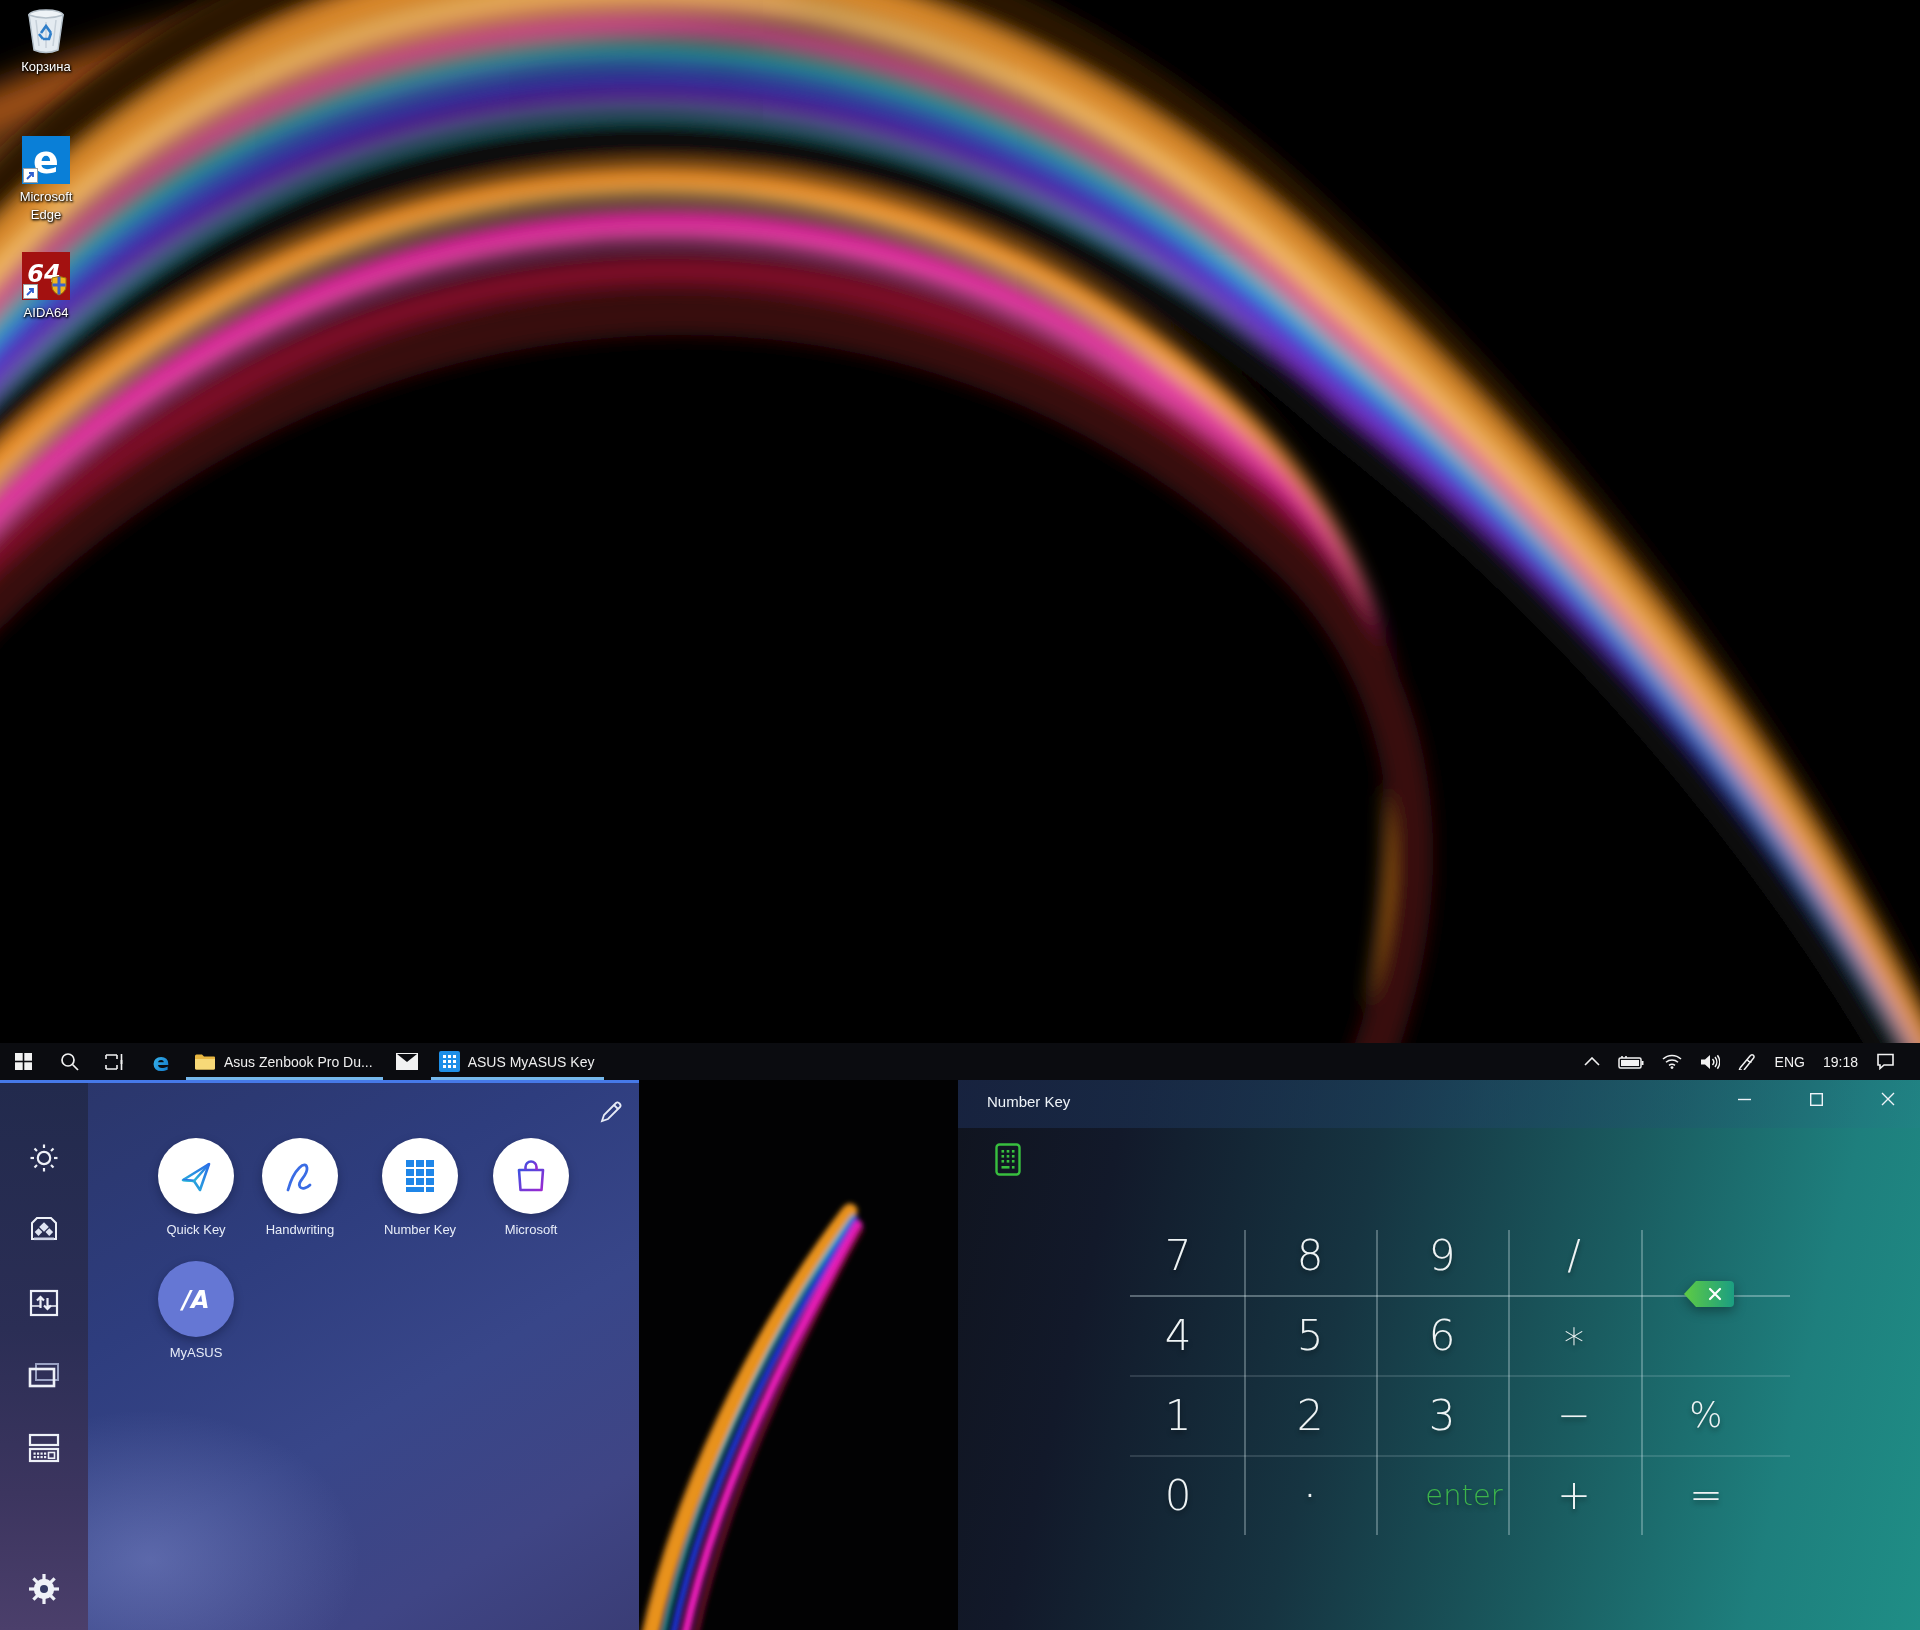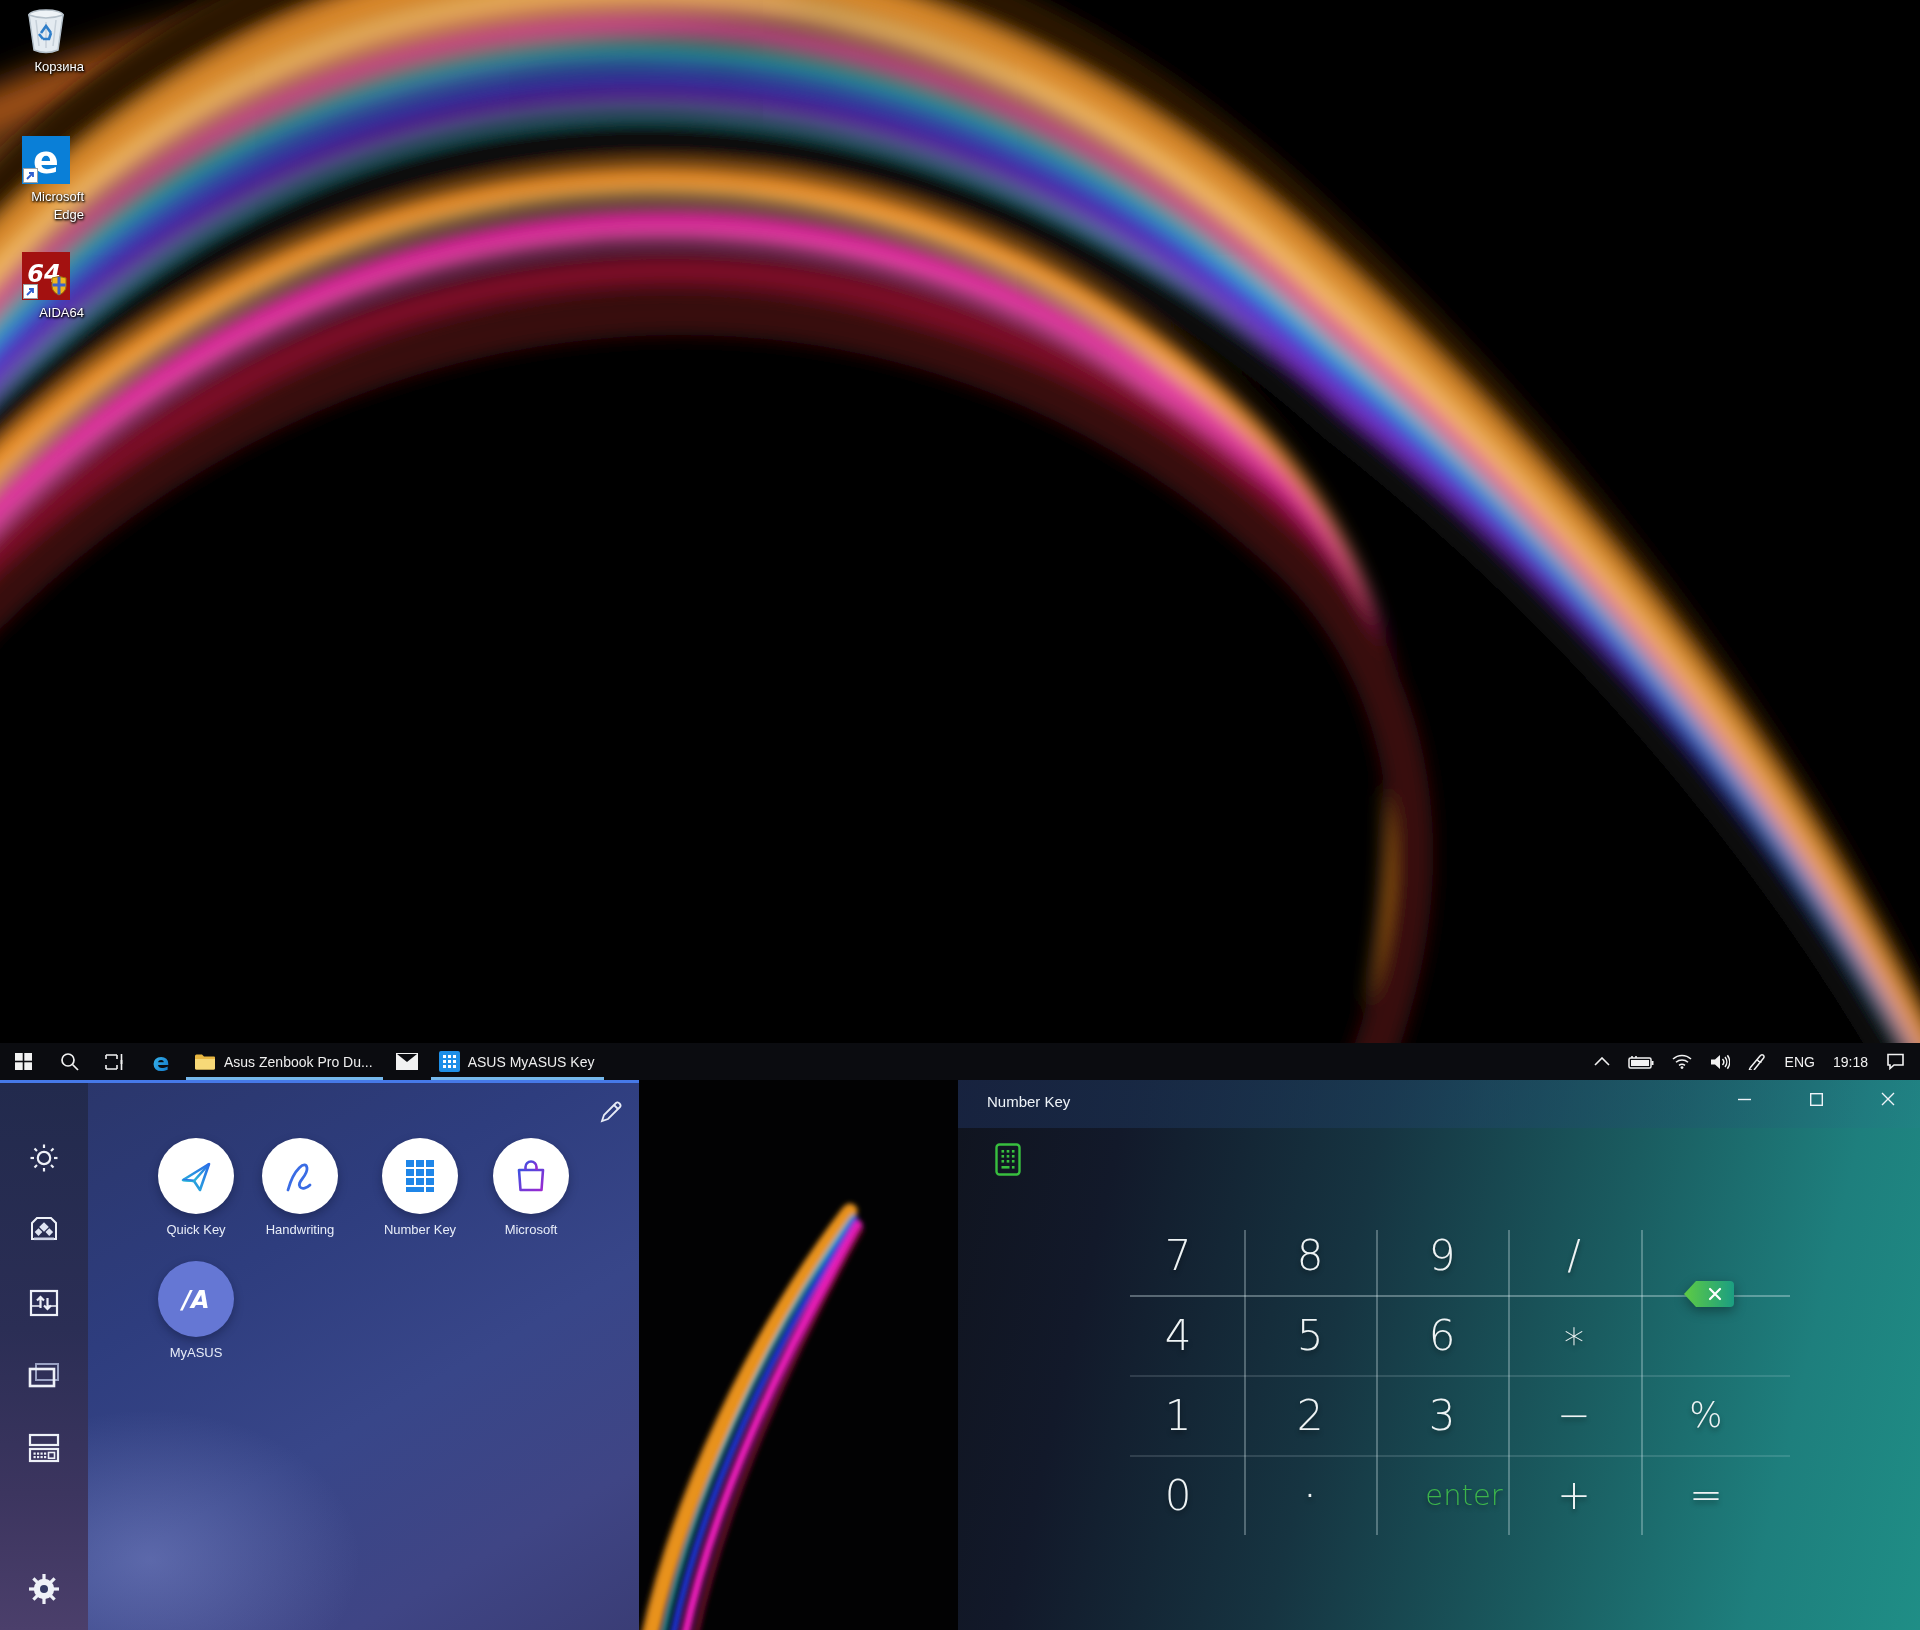--- a/index.html
+++ b/index.html
@@ -1,33 +1,33 @@
 <!DOCTYPE html>
 <html><head>
 <meta charset="utf-8">
 <style>
   html,body{margin:0;padding:0;background:#000;}
   .screen{position:relative;width:1920px;height:1630px;overflow:hidden;font-family:"Liberation Sans",sans-serif;background:#000;}
   
   .desktop{position:absolute;left:0;top:0;width:1920px;height:1043px;background:#000;overflow:hidden;}
   .desktop svg.wall{position:absolute;left:0;top:0;}
-  .dicon{position:absolute;width:76px;text-align:right;cursor:default;}
+  .dicon{position:absolute;width:76px;text-align:center;cursor:default;}
   .dicon .dlabel{margin-top:4px;font-size:13px;color:#fff;text-shadow:0 1px 3px #000,1px 1px 2px #000;line-height:1.35;}
   .dicon .tile{position:relative;width:48px;height:48px;margin:0 auto;}
   .shortcut{position:absolute;left:1px;bottom:1px;width:15px;height:15px;background:#fff;border:1px solid #9aa0a6;box-sizing:border-box;display:flex;align-items:center;justify-content:center;}
   
   .taskbar{position:absolute;left:0;top:1043px;width:1920px;height:37px;background:#0b0c10;display:flex;align-items:stretch;z-index:5;}
   .tb-left{display:flex;align-items:stretch;}
   .tb-btn{width:46px;display:flex;align-items:center;justify-content:center;}
   .tb-win{position:relative;display:flex;align-items:center;gap:8px;padding:0 12px 0 10px;max-width:200px;}
   .tb-win .wlabel{font-size:14px;color:#efefef;white-space:nowrap;}
   .tb-win::after{content:"";position:absolute;left:2px;right:2px;bottom:0;height:3px;background:#76b9ed;}
   .tb-pin{position:relative;width:44px;display:flex;align-items:center;justify-content:center;}
   .tb-spacer{flex:1;}
-  .tb-tray{display:flex;gap:0;padding-right:6px;}
+  .tb-tray{display:flex;gap:0;padding-right:16px;}
   .tray-item{height:37px;display:flex;align-items:center;justify-content:center;padding:0 9px;color:#f2f2f2;font-size:14px;}
   
   .screenpad{position:absolute;left:0;top:1080px;width:1920px;height:550px;background:#000;}
   .launcher{position:absolute;left:0;top:0;width:639px;height:550px;box-sizing:border-box;border-top:3px solid #4679e8;
      background:linear-gradient(150deg,#2a3568 0%,#2e3d7e 35%,#384689 60%,#3f4585 82%,#3a3d76 100%);overflow:hidden;}
   .launcher .glow{position:absolute;left:-60px;bottom:-80px;width:420px;height:300px;background:radial-gradient(closest-side,rgba(150,160,225,.38),rgba(150,160,225,0));}
   .sidebar{position:absolute;left:0;top:0;width:88px;height:547px;background:linear-gradient(180deg,#222a4d 0%,#2b2e55 45%,#3c355f 75%,#4b3f6b 100%);}
   .sb-btn{position:absolute;left:0;width:88px;height:44px;display:flex;align-items:center;justify-content:center;}
   .pencil-btn{position:absolute;left:596px;top:14px;width:30px;height:30px;display:flex;align-items:center;justify-content:center;}
   .app-item{position:absolute;width:100px;text-align:center;}

